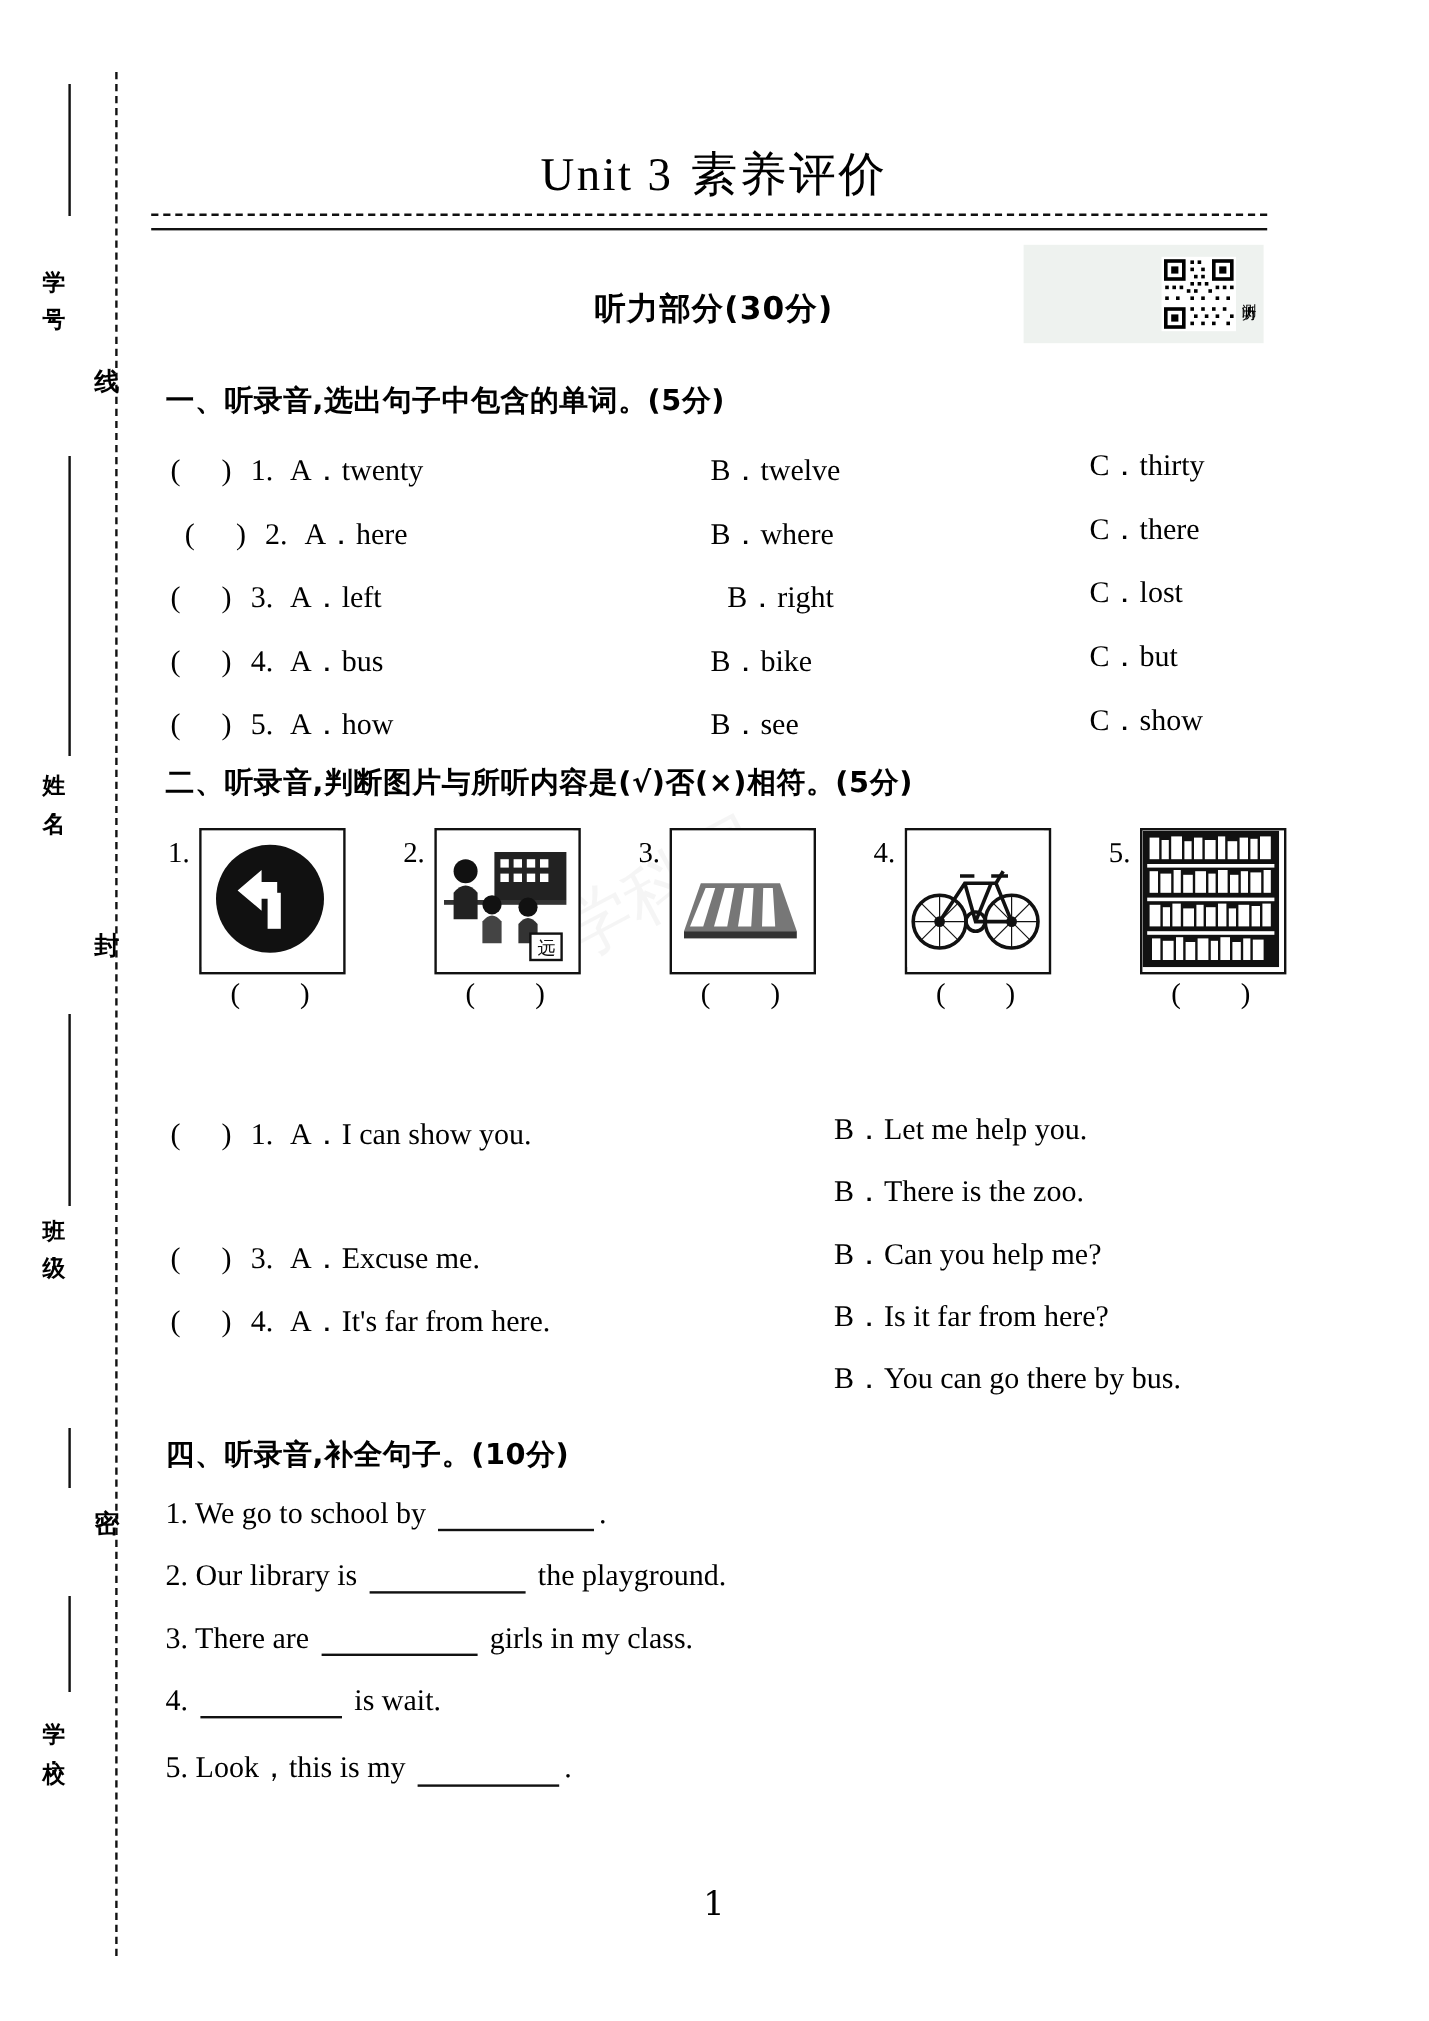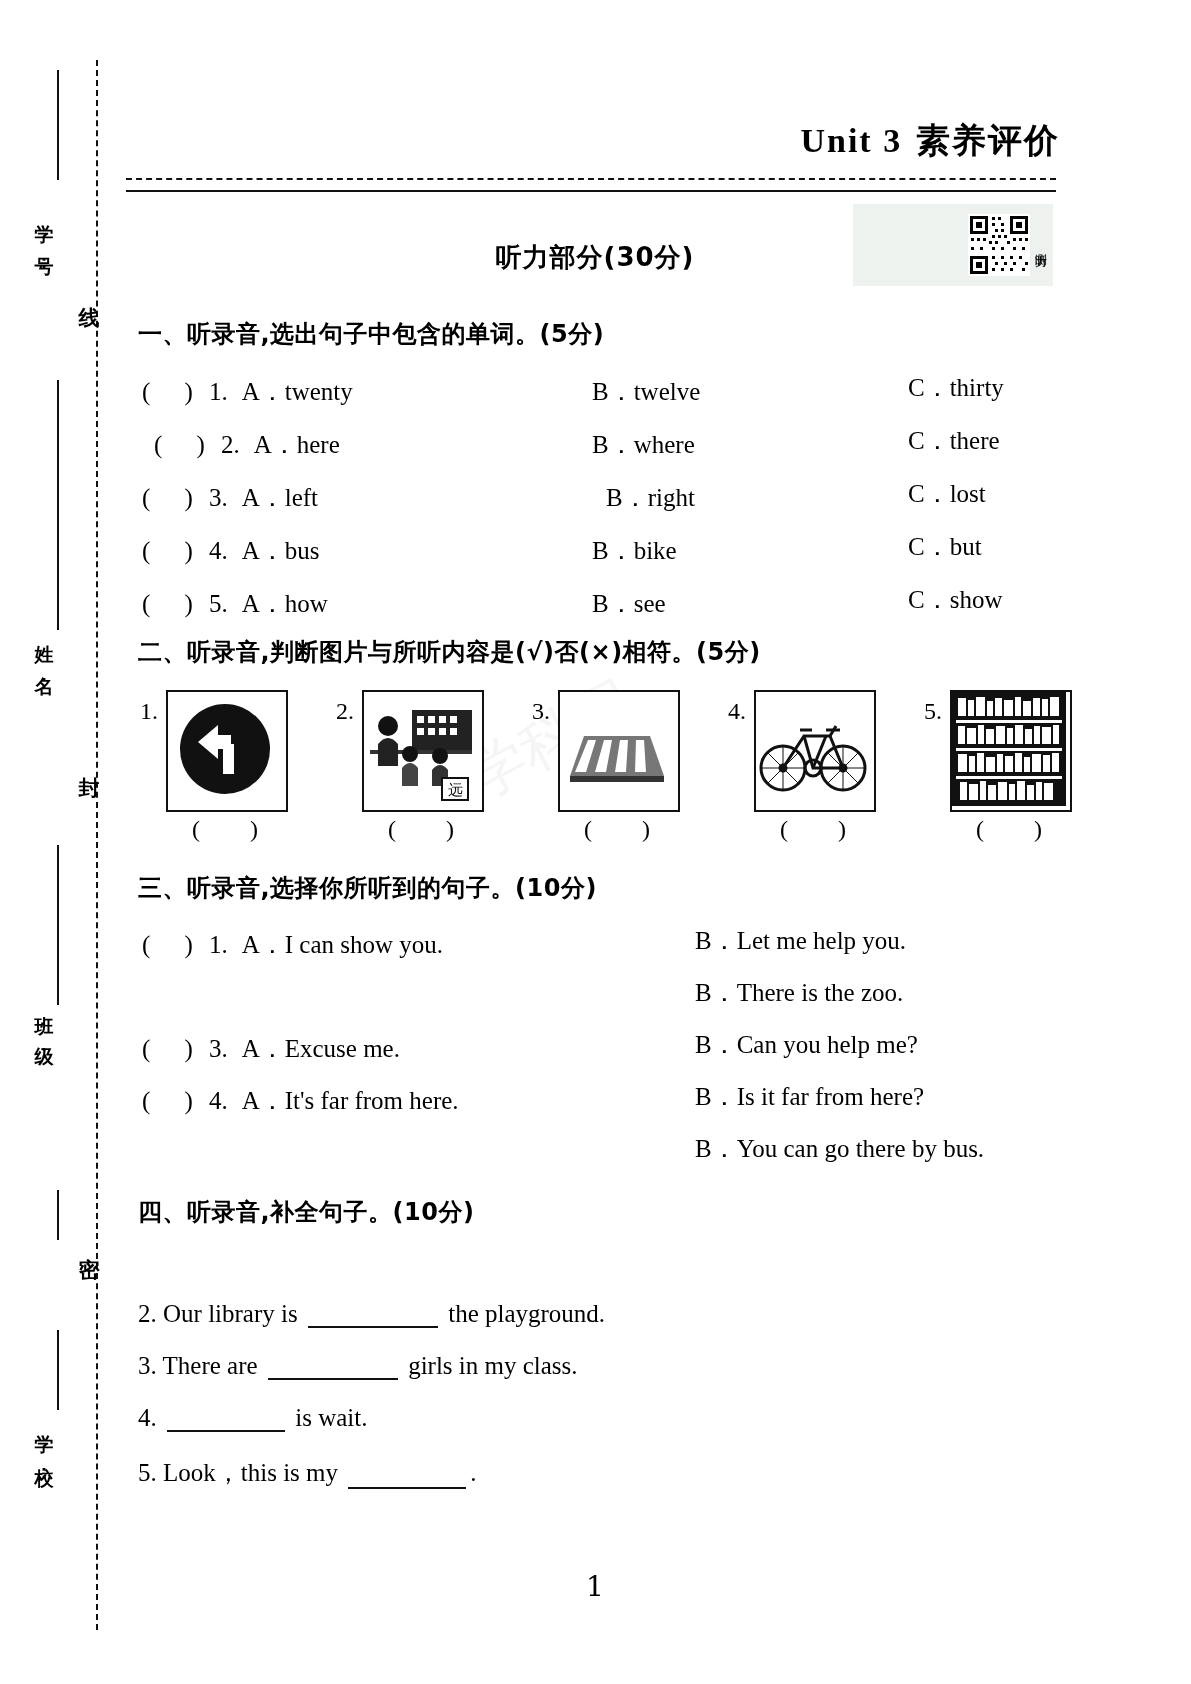--- a/index.html
+++ b/index.html
@@ -58,24 +58,24 @@
   
   .page {
     position: absolute;
     left: 130px; top: 0;
     width: 1061px; height: 1684px;
   }
   .title {
     position: absolute;
     left: 0; top: 118px;
     width: 930px;
-    text-align: right;
+    text-align: center;
     font-family: "DejaVu Serif", serif;
-    font-weight: bold;
-    font-size: 34px;
+    font-weight: normal;
+    font-size: 39px;
     letter-spacing: 2px;
   }
   .title .en { font-family: "Liberation Serif", serif; }
   .hr-dash {
     position: absolute;
     left: -4px; top: 178px;
     width: 930px;
     border-top: 2px dashed #111;
   }
   .hr-solid {
@@ -472,21 +472,20 @@
               <rect x="75" y="93" width="7" height="15"></rect>
             <rect x="84" y="90" width="6" height="18"></rect>
               <rect x="92" y="91" width="9" height="17"></rect>
           </g>
         </svg>
       </div>
       <div class="pic-paren">(    )</div>
     </div>
   </div>
 
-  <div class="q-head" style="top:872px;">三、听录音,选择你所听到的句子。(10分)</div>
 
   <div class="choice-row" style="left:12px; top:928px;">
     <span class="paren">(   )</span><span class="num">1.</span><span class="optA">A．I can show you.</span>
   </div>
   <div class="col-b" style="left:565px; top:924px;">B．Let me help you.</div>
 
   <div class="col-b" style="left:565px; top:976px;">B．There is the zoo.</div>
 
   <div class="choice-row" style="left:12px; top:1032px;">
     <span class="paren">(   )</span><span class="num">3.</span><span class="optA">A．Excuse me.</span>
@@ -495,20 +494,24 @@
 
   <div class="choice-row" style="left:12px; top:1084px;">
     <span class="paren">(   )</span><span class="num">4.</span><span class="optA">A．It's far from here.</span>
   </div>
   <div class="col-b" style="left:565px; top:1080px;">B．Is it far from here?</div>
 
   <div class="col-b" style="left:565px; top:1132px;">B．You can go there by bus.</div>
 
   <div class="q-head" style="top:1196px;">四、听录音,补全句子。(10分)</div>
 
+  <div class="fill-row" style="left:8px; top:1248px;">
+    <span>1.</span>
+    <span>We go to school by </span><span class="blank-u"></span><span>.</span>
+  </div>
 
   <div class="fill-row" style="left:8px; top:1300px;">
     <span>2.</span>
     <span>Our library is </span><span class="blank-u"></span><span> the playground.</span>
   </div>
 
   <div class="fill-row" style="left:8px; top:1352px;">
     <span>3.</span>
     <span>There are </span><span class="blank-u"></span><span> girls in my class.</span>
   </div>

